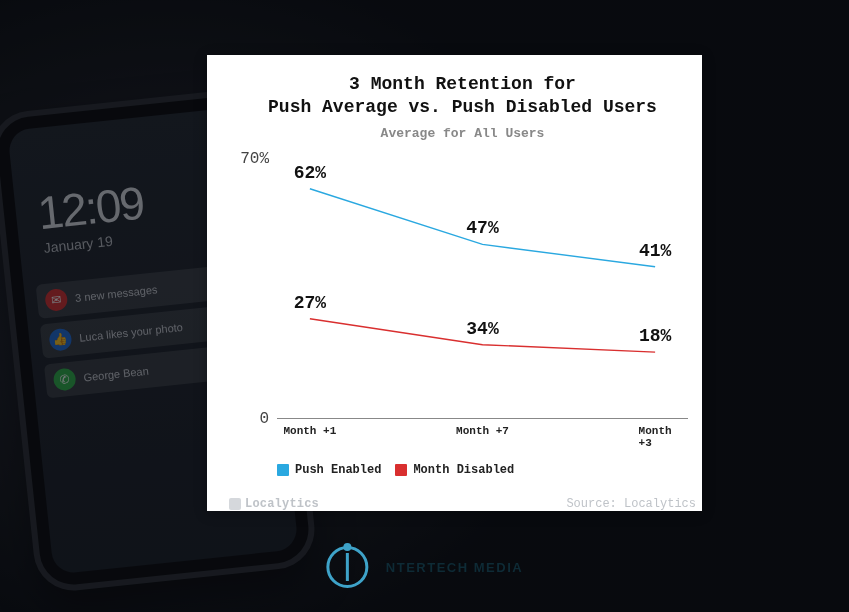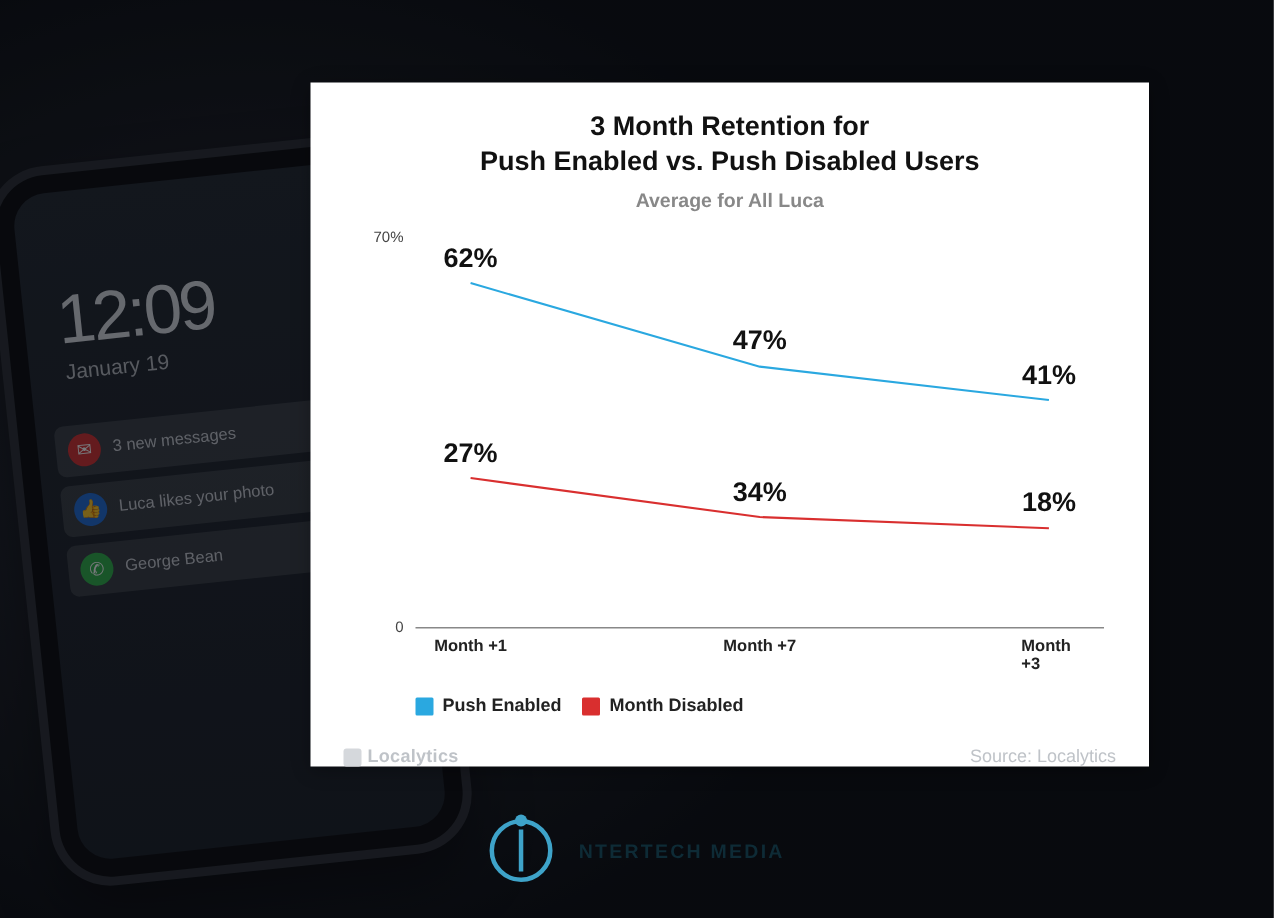--- a/index.html
+++ b/index.html
@@ -20,26 +20,26 @@
   .notif1 { top:156px; }
   .notif2 { top:196px; }
   .notif3 { top:236px; }
   .notif-ico { width:22px; height:22px; border-radius:50%; display:flex; align-items:center; justify-content:center; font-size:12px; color:#fff; }
   .ico-mail { background:#d53131; }
   .ico-like { background:#1f6dd8; }
   .ico-call { background:#2fb24a; }
   .dim-overlay { position:absolute; inset:0; background: rgba(8,10,14,0.55); }
 
   
-  .card { position:absolute; left:207px; top:55px; width:559px; height:456px; background:#fff; box-shadow: 0 2px 12px rgba(0,0,0,0.3); padding: 18px 22px 14px 22px; }
+  .card { position:absolute; left:207px; top:55px; width:495px; height:456px; background:#fff; box-shadow: 0 2px 12px rgba(0,0,0,0.3); padding: 18px 6px 14px 22px; font-family: Liberation Mono, monospace; }
   .card h1 { font-size:18px; font-weight:700; color:#111; text-align:center; line-height:1.25; }
   .card h2 { font-size:13px; font-weight:700; color:#888; text-align:center; margin-top:8px; }
 
   .plot { position:relative; margin-top:18px; height:260px; margin-left:48px; margin-right:8px; }
-  .y-tick { position:absolute; left:-44px; width:36px; text-align:right; font-size:10px; color:#444; transform: translateY(-50%); }
+  .y-tick { position:absolute; left:-44px; width:36px; text-align:right; font-size:16px; color:#444; transform: translateY(-50%); }
   .yt-70 { top:0; }
   .yt-0  { top:100%; }
   .axis-x { position:absolute; left:0; right:0; bottom:0; height:1px; background:#888; }
   .x-labels { position:relative; margin-left:48px; margin-right:8px; height:20px; margin-top:6px; }
   .x-lab { position:absolute; top:0; font-size:11px; font-weight:600; color:#222; transform:translateX(-50%); }
   .xl-1{ left:8%; } .xl-2{ left:50%; } .xl-3{ left:92%; }
 
   .data-label { position:absolute; font-size:18px; font-weight:700; color:#111; transform:translate(-50%,-130%); white-space:nowrap; }
 
   .legend { margin-top:18px; margin-left:48px; display:flex; gap:14px; font-size:12px; font-weight:600; color:#222; }
@@ -84,23 +84,23 @@
         </div>
       </div>
     </div>
   </div>
 
   <div class="dim-overlay"></div>
 
   <div class="card">
     <h1>
       <span>3 Month Retention for</span><br>
-      <span>Push Enabled vs. Push Disabled Users</span>
+      <span>Push Average vs. Push Disabled Users</span>
     </h1>
-    <h2>Average for All Luca</h2>
+    <h2>Average for All Users</h2>
 
     <div class="plot">
       <div class="y-tick yt-70"><span></span>70%</div>
       <div class="y-tick yt-0">0</div>
 
       <svg class="lines" viewBox="0 0 100 100" preserveAspectRatio="none">
 
         <polyline points="8,11.43 50,32.86 92,41.43" fill="none" stroke="#2aa8e0" stroke-width="1.4" vector-effect="non-scaling-stroke"></polyline>
 
         <polyline points="8,61.43 50,71.43 92,74.29" fill="none" stroke="#d92f2f" stroke-width="1.4" vector-effect="non-scaling-stroke"></polyline>

